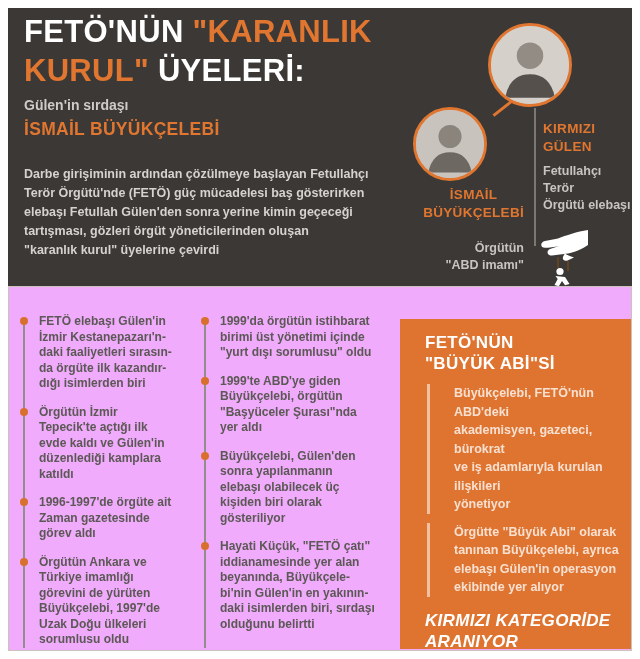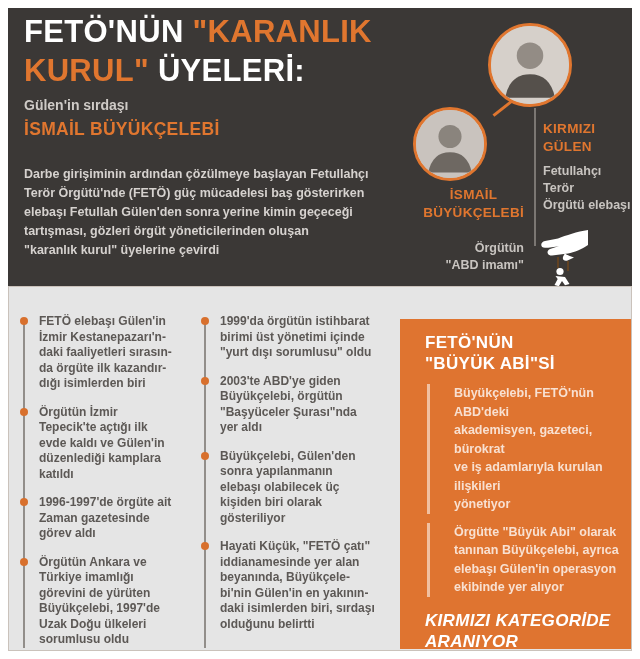--- a/index.html
+++ b/index.html
@@ -31,21 +31,21 @@
   .gulen-role { position:absolute; left:535px; top:155px; color:#c8c4c0; font-weight:700;
                 font-size:12.5px; line-height:17px; white-space:pre-line; }
   .ismail-name { position:absolute; right:108px; top:178px; text-align:center; color:#e0762f;
                  font-weight:800; font-size:13.5px; line-height:18px; letter-spacing:.3px; white-space:pre-line; }
   .ismail-role { position:absolute; right:108px; top:220px; text-align:right; color:#c8c4c0;
                  font-weight:700; font-size:12.5px; line-height:17px; white-space:pre-line;margin-top:12px; }
   .hand { position:absolute; left:514px; top:222px; width:66px; height:58px; }
 
   
   .light { position:absolute; left:8px; top:286px; width:624px; height:365px;
-           background:#e5e5e5; border:1px solid #cac2bb; box-sizing:border-box; }
+           background:#f0abfc; border:1px solid #cac2bb; box-sizing:border-box; }
   .tline { position:absolute; width:2px; background:#928e8a; top:32px; height:329px; }
   .tline-1 { left:14px; }
   .tline-2 { left:195px; }
   .col { position:absolute; top:27px; font-size:12px; line-height:15.5px;
          font-weight:700; color:#5c5855; }
   .col-1 { left:30px;  width:152px; }
   .col-2 { left:211px; width:168px; }
   .titem { position:relative; white-space:pre-line; margin-bottom:13px; }
   .dot { position:absolute; left:-19px; top:3px; width:8px; height:8px;
          border-radius:50%; background:#d8702d; }
@@ -138,21 +138,21 @@
 görevini de yürüten
 Büyükçelebi, 1997'de
 Uzak Doğu ülkeleri
 sorumlusu oldu</span></div>
     </div>
 
     <div class="col col-2">
       <div class="titem"><span class="dot"></span><span>1999'da örgütün istihbarat
 birimi üst yönetimi içinde
 "yurt dışı sorumlusu" oldu</span></div>
-      <div class="titem"><span class="dot"></span><span>2003'te ABD'ye giden
+      <div class="titem"><span class="dot"></span><span>1999'te ABD'ye giden
 Büyükçelebi, örgütün
 "Başyüceler Şurası"nda
 yer aldı</span></div>
       <div class="titem"><span class="dot"></span><span>Büyükçelebi, Gülen'den
 sonra yapılanmanın
 elebaşı olabilecek üç
 kişiden biri olarak
 gösteriliyor</span></div>
       <div class="titem"><span class="dot"></span><span>Hayati Küçük, "FETÖ çatı"
 iddianamesinde yer alan

